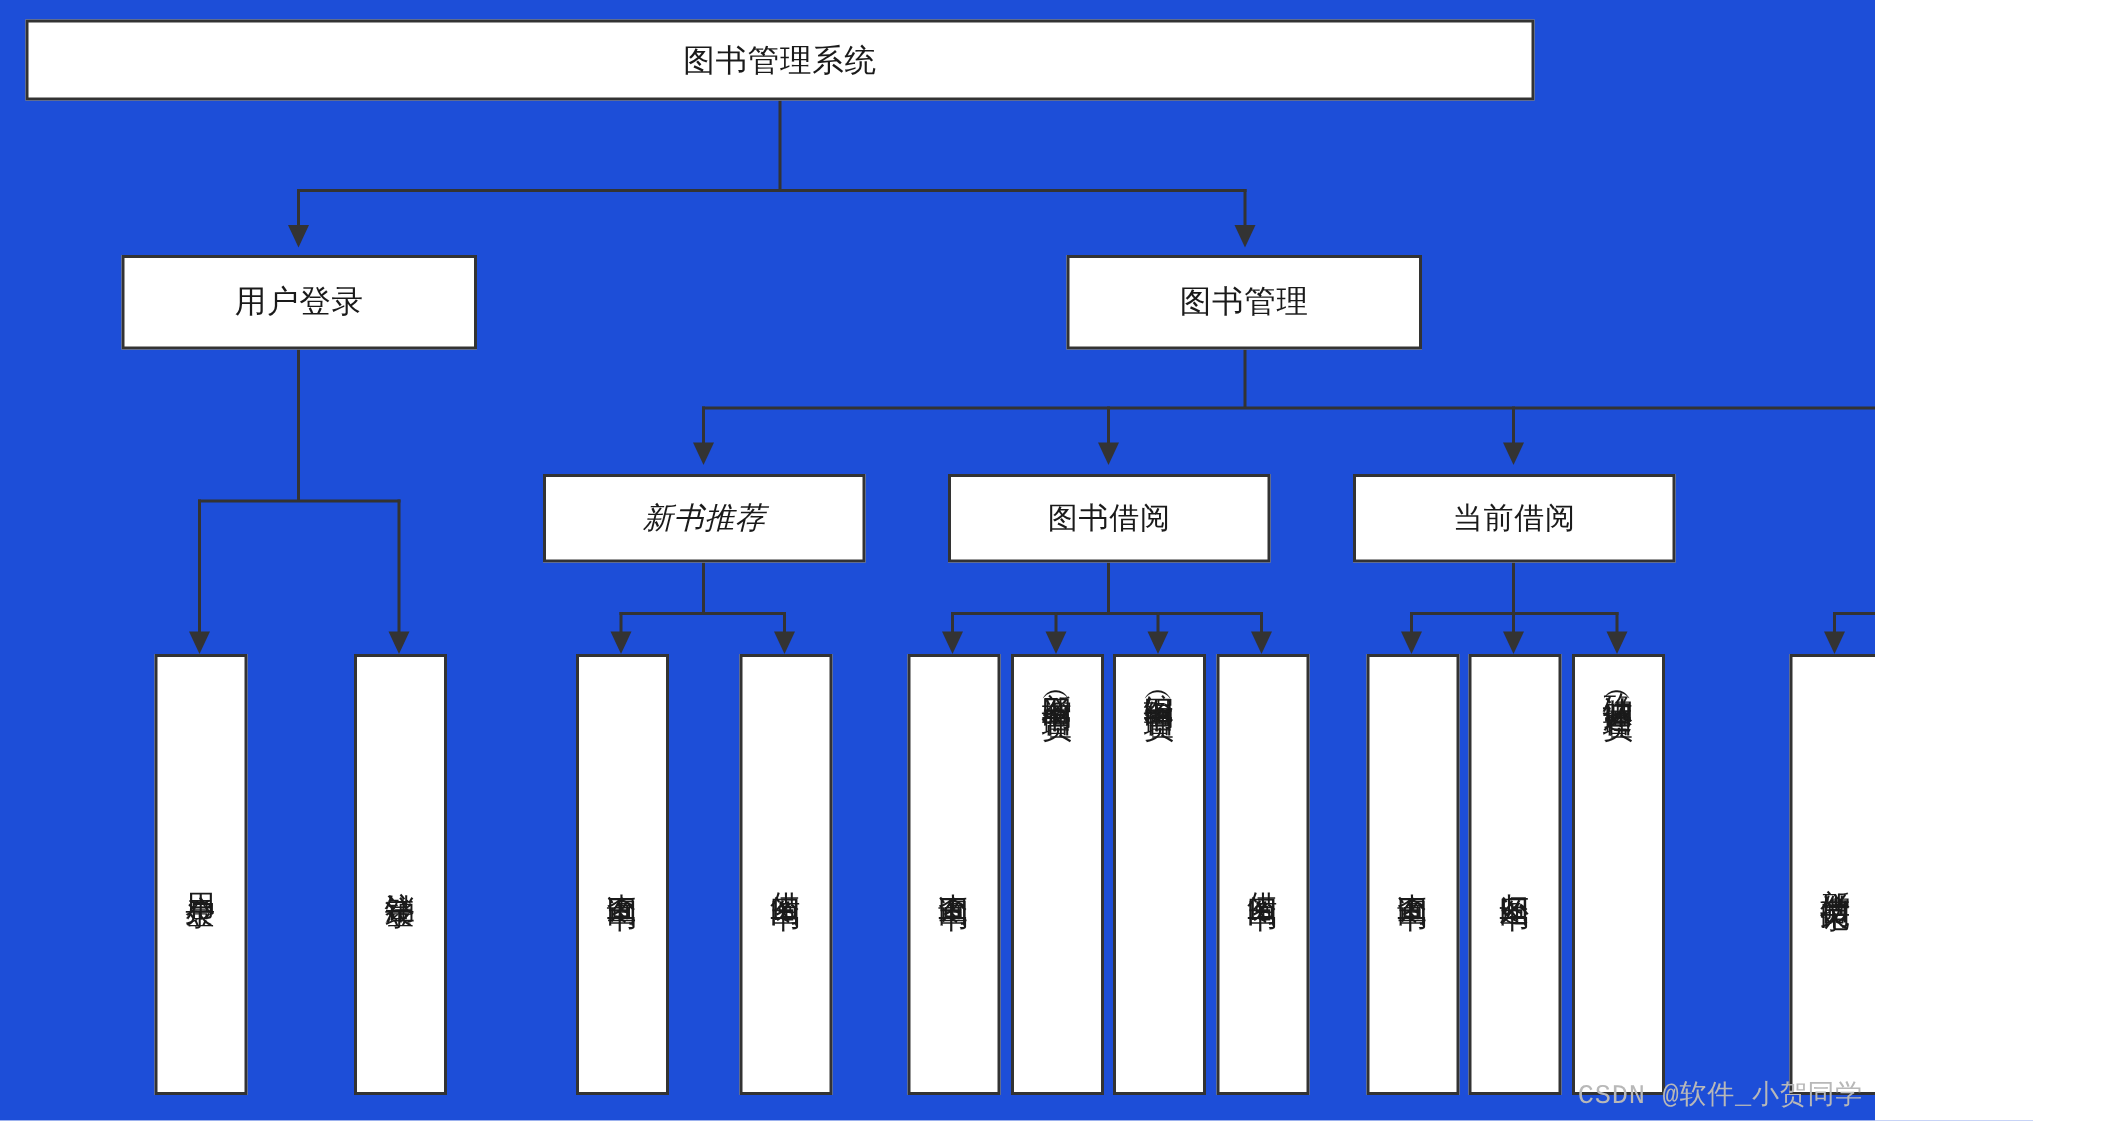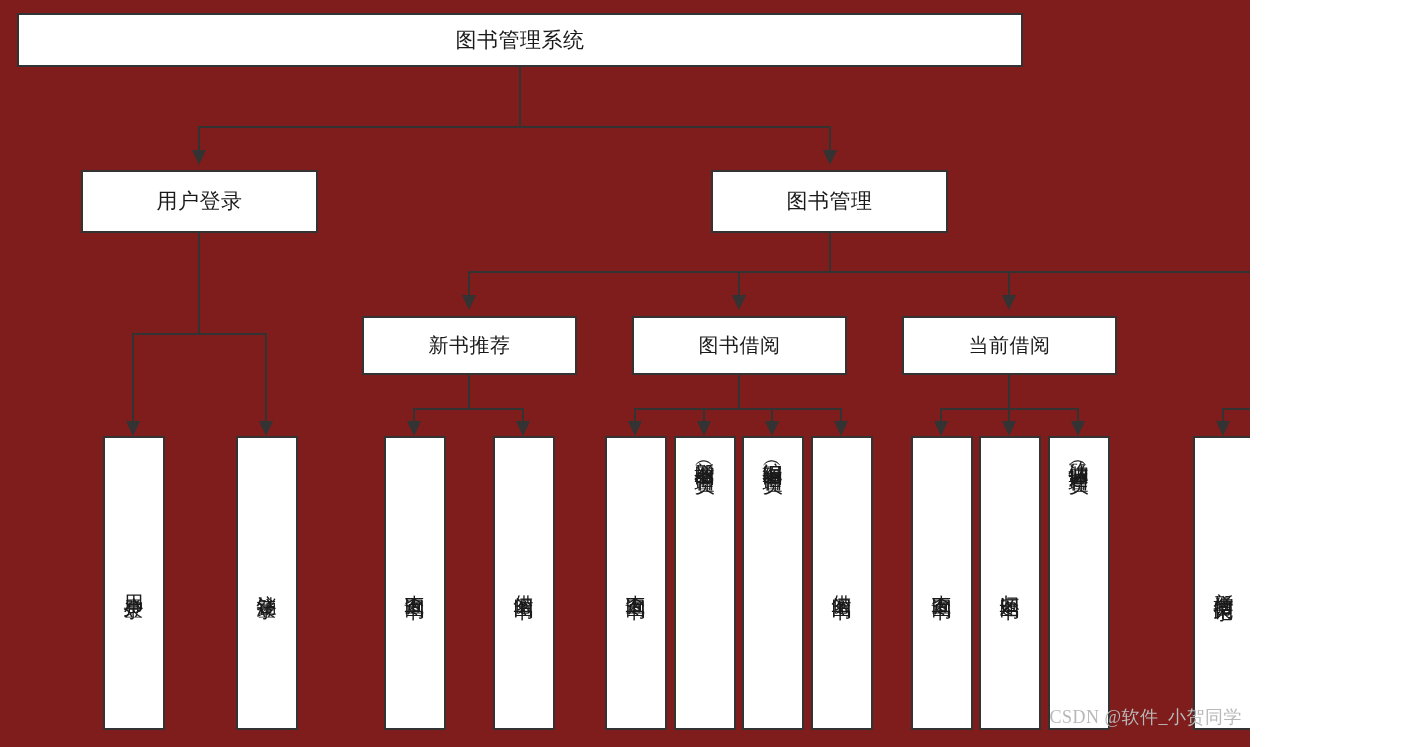--- a/index.html
+++ b/index.html
@@ -8,21 +8,21 @@
     padding: 0;
     background: #ffffff;
   }
   body {
     font-family: "DejaVu Sans", "Liberation Sans", sans-serif;
   }
   #canvas {
     position: relative;
     width: 1250px;
     height: 747px;
-    background: #7f1d1d;
+    background: #1d4ed8;
     overflow: hidden;
   }
   
   .box {
     position: absolute;
     box-sizing: border-box;
     border: 2px solid #333333;
     background: #ffffff;
     color: #1a1a1a;
     display: flex;
@@ -76,27 +76,27 @@
     border-left: 7px solid transparent;
     border-right: 7px solid transparent;
     border-top: 15px solid #333333;
     z-index: 2;
   }
 
   
   #watermark {
     position: absolute;
     right: 8px;
-    bottom: 18px;
+    bottom: 6px;
     font-size: 18px;
     color: #b8b8b8;
     letter-spacing: 0.5px;
     white-space: nowrap;
     z-index: 9;
-    font-family: Liberation Serif, serif;
+    font-family: Liberation Mono, monospace;
   }
 </style>
 </head>
 <body>
 
 <div id="canvas">
 
   <div class="box root" style="left:17px; top:13px; width:1006px; height:54px;">
     <span class="lbl">图书管理系统</span>
   </div>
@@ -128,21 +128,21 @@
   <div class="ln h" style="left:468px; top:271px; width:812px; height:2px;"></div>
   <div class="ln v" style="left:468px; top:271px; width:2px; height:26px;"></div>
   <div class="arrow" style="left:462px; top:295px;"></div>
   <div class="ln v" style="left:738px; top:271px; width:2px; height:26px;"></div>
   <div class="arrow" style="left:732px; top:295px;"></div>
   <div class="ln v" style="left:1008px; top:271px; width:2px; height:26px;"></div>
   <div class="arrow" style="left:1002px; top:295px;"></div>
   <div class="ln v" style="left:1278px; top:271px; width:2px; height:26px;"></div>
   <div class="arrow" style="left:1272px; top:295px;"></div>
 
-  <div class="box lvl3" style="left:362px; top:316px; width:215px; height:59px;">
+  <div class="box lvl3" style="left:362px; top:316px; width:215px; height:59px;font-style:italic;">
     <span class="lbl">新书推荐</span>
   </div>
   <div class="box lvl3" style="left:632px; top:316px; width:215px; height:59px;">
     <span class="lbl">图书借阅</span>
   </div>
   <div class="box lvl3" style="left:902px; top:316px; width:215px; height:59px;">
     <span class="lbl">当前借阅</span>
   </div>
 
   <div class="ln v" style="left:468px; top:375px; width:2px; height:34px;"></div>

